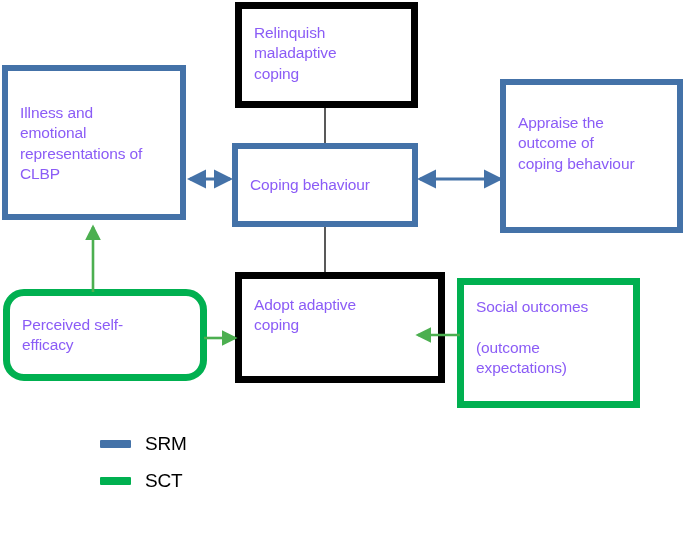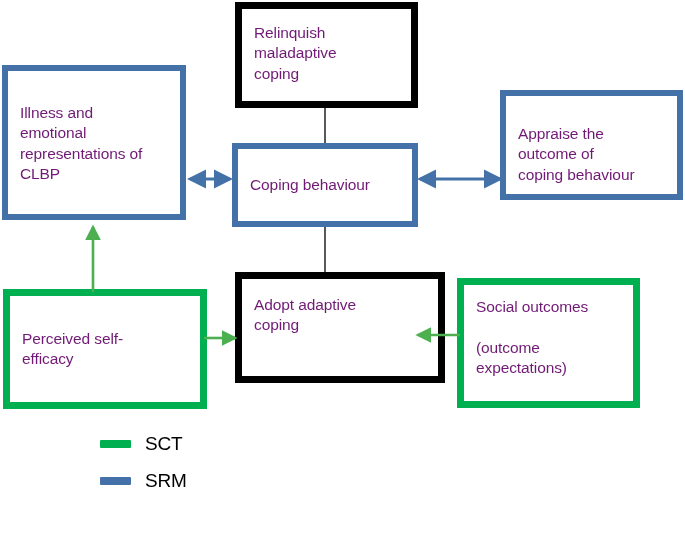--- a/index.html
+++ b/index.html
@@ -21,21 +21,21 @@
     background: #ffffff;
     display: flex;
     align-items: center;
   }
   .node .node-label {
     display: block;
     width: 100%;
     padding: 0 12px;
     font-size: 15.5px;
     line-height: 1.32;
-    color: #701a75;
+    color: #8b5cf6;
     white-space: pre-line;
     letter-spacing: -0.1px;
   }
   .node.goal {
     border: 7px solid #000000;
   }
   .node.srm {
     border: 6px solid #4472a8;
   }
   .node.sct {
@@ -98,27 +98,27 @@
     <span class="node-label" style="padding-top:32px;">Illness and
 emotional
 representations of
 CLBP</span>
   </div>
 
   <div class="node srm" style="left:232px; top:143px; width:186px; height:84px;">
     <span class="node-label">Coping behaviour</span>
   </div>
 
-  <div class="node srm align-top" style="left:500px; top:90px; width:183px; height:110px;">
+  <div class="node srm align-top" style="left:500px; top:79px; width:183px; height:154px;">
     <span class="node-label" style="padding-top:28px;">Appraise the
 outcome of
 coping behaviour</span>
   </div>
 
-  <div class="node sct" style="left:3px; top:289px; width:204px; height:120px;">
+  <div class="node sct" style="left:3px; top:289px; width:204px; height:92px;border-radius:21px;">
     <span class="node-label">Perceived self-
 efficacy</span>
   </div>
 
   <div class="node goal align-top" style="left:235px; top:272px; width:210px; height:111px;">
     <span class="node-label" style="padding-top:16px;">Adopt adaptive
 coping</span>
   </div>
 
   <div class="node sct align-top" style="left:457px; top:278px; width:183px; height:130px;">
@@ -163,24 +163,24 @@
         <path d="M0,0 L6,3 L0,6 z" fill="#4caf50"></path>
       </marker>
     </defs>
     <line x1="48" y1="11" x2="6" y2="11" stroke="#4caf50" stroke-width="2.6" marker-end="url(#green-head-left)"></line>
   </svg>
 
   <div class="legend">
 
 
     <div class="legend-row">
-      <span class="legend-swatch" style="background:#00b050;"></span>
-      <span class="legend-text">SCT</span>
+      <span class="legend-swatch" style="background:#4472a8;"></span>
+      <span class="legend-text">SRM</span>
     </div>
 
     <div class="legend-row">
-      <span class="legend-swatch" style="background:#4472a8;"></span>
-      <span class="legend-text">SRM</span>
+      <span class="legend-swatch" style="background:#00b050;"></span>
+      <span class="legend-text">SCT</span>
     </div>
 
   </div>
 
 </div>
 
 </body></html>

